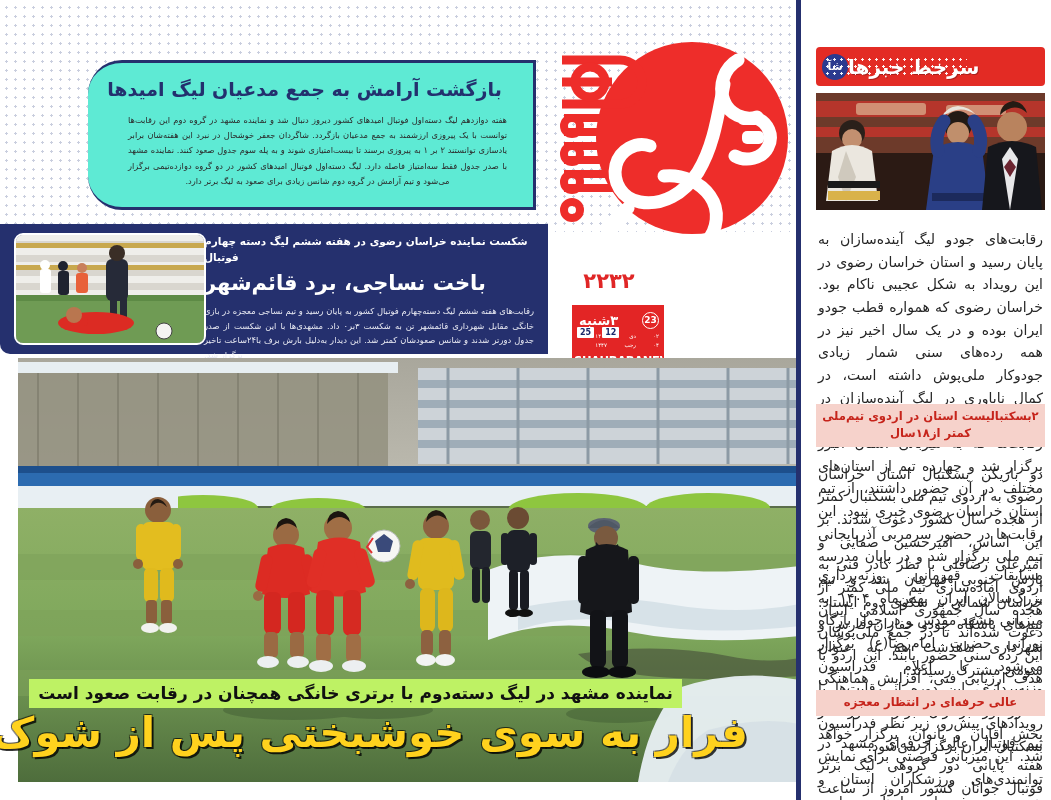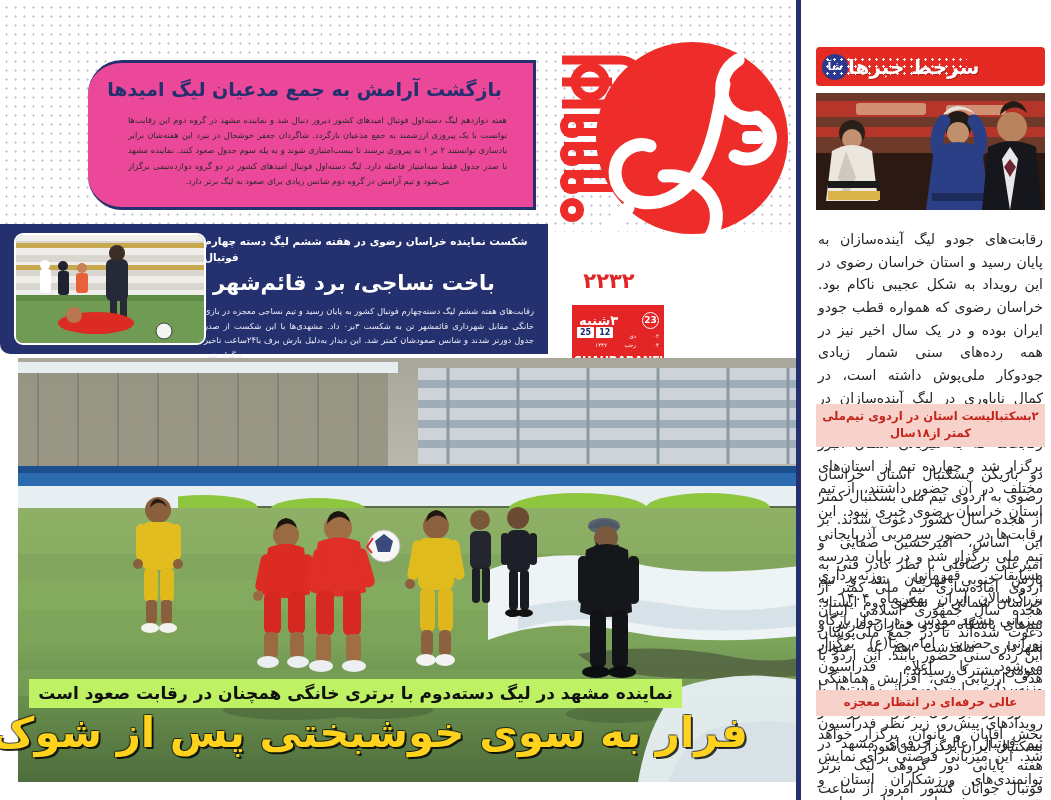--- a/index.html
+++ b/index.html
@@ -44,36 +44,36 @@
     width:17px; height:17px; border-radius:50%; border:1.6px solid #fff;
     display:flex; align-items:center; justify-content:center;
     font-size:9px; font-weight:bold; direction:ltr;
   }
   .db-grid {
     display:grid; grid-template-columns:20px 26px 30px; gap:0 3px;
     font-size:5.5px; line-height:8.5px; direction:rtl; margin-top:1px;
   }
   .db-grid span { white-space:nowrap; }
   .db-mini {
-    position:absolute; left:3px; top:20px; display:flex; gap:2px; direction:ltr;
+    position:absolute; left:3px; top:20px; display:flex; gap:8px; direction:ltr;
   }
   .db-mini b {
     background:#fff; color:#1b2a6b; font-size:8px; padding:1px 3px;
     border-radius:1px; font-weight:bold;
   }
   .db-site {
     position:absolute; left:0; right:0; bottom:1px; text-align:center;
     font-size:11.5px; font-weight:bold; letter-spacing:-0.4px; direction:ltr;
     font-family:"DejaVu Sans","Liberation Sans",sans-serif;
   }
 
   
   .art1 {
     position:absolute; right:264px; top:60px; width:448px; height:150px;
-    background:#ec4899;
+    background:#5eead4;
     border:3.5px solid #25306e;
     border-left:none;
     border-radius:34px 0 0 34px;
     padding:14px 26px 10px 14px;
   }
   .art1 h2 {
     font-size:19px; font-weight:bold; color:#23306e; text-align:center;
     line-height:1.35; letter-spacing:-0.3px; margin-bottom:10px;
   }
   .art1 p {
@@ -88,21 +88,21 @@
     background:#25306e; border-radius:0 0 0 10px;
     padding:10px 14px 8px 18px;
   }
   .art2-text { position:absolute; right:14px; top:10px; width:330px; }
   .art2 .kicker {
     font-size:10.5px; color:#ffffff; font-weight:bold; text-align:left;
     line-height:1.5; letter-spacing:-0.2px; width:330px;
   }
   .art2 h2 {
     font-size:21px; color:#ffffff; font-weight:bold; text-align:left;
-    line-height:1.3; margin:4px 9px 7px; letter-spacing:-0.4px;
+    line-height:1.3; margin:4px 0 7px; letter-spacing:-0.4px;
   }
   .art2 p {
     font-size:8.4px; color:#e9eaf3; line-height:1.75; text-align:justify;
     text-align-last:left; width:330px;
   }
   .art2-photo {
     position:absolute; left:14px; top:9px; width:192px; height:112px;
     border-radius:9px; overflow:hidden; border:2px solid #fff;
   }
 

